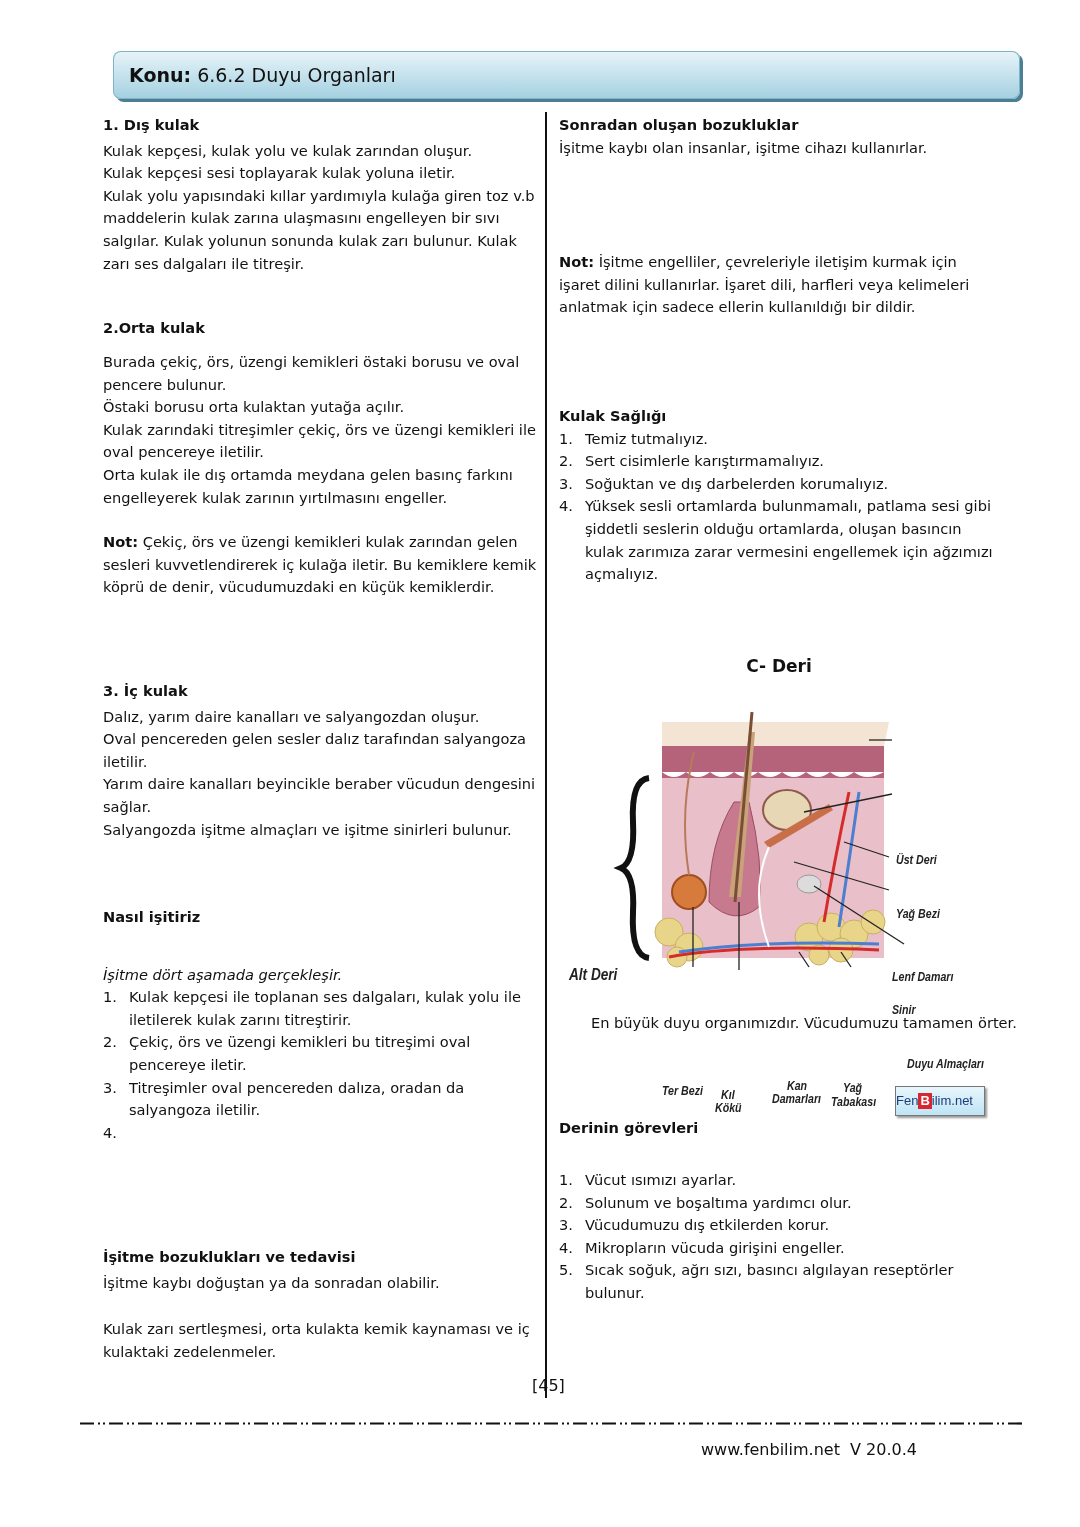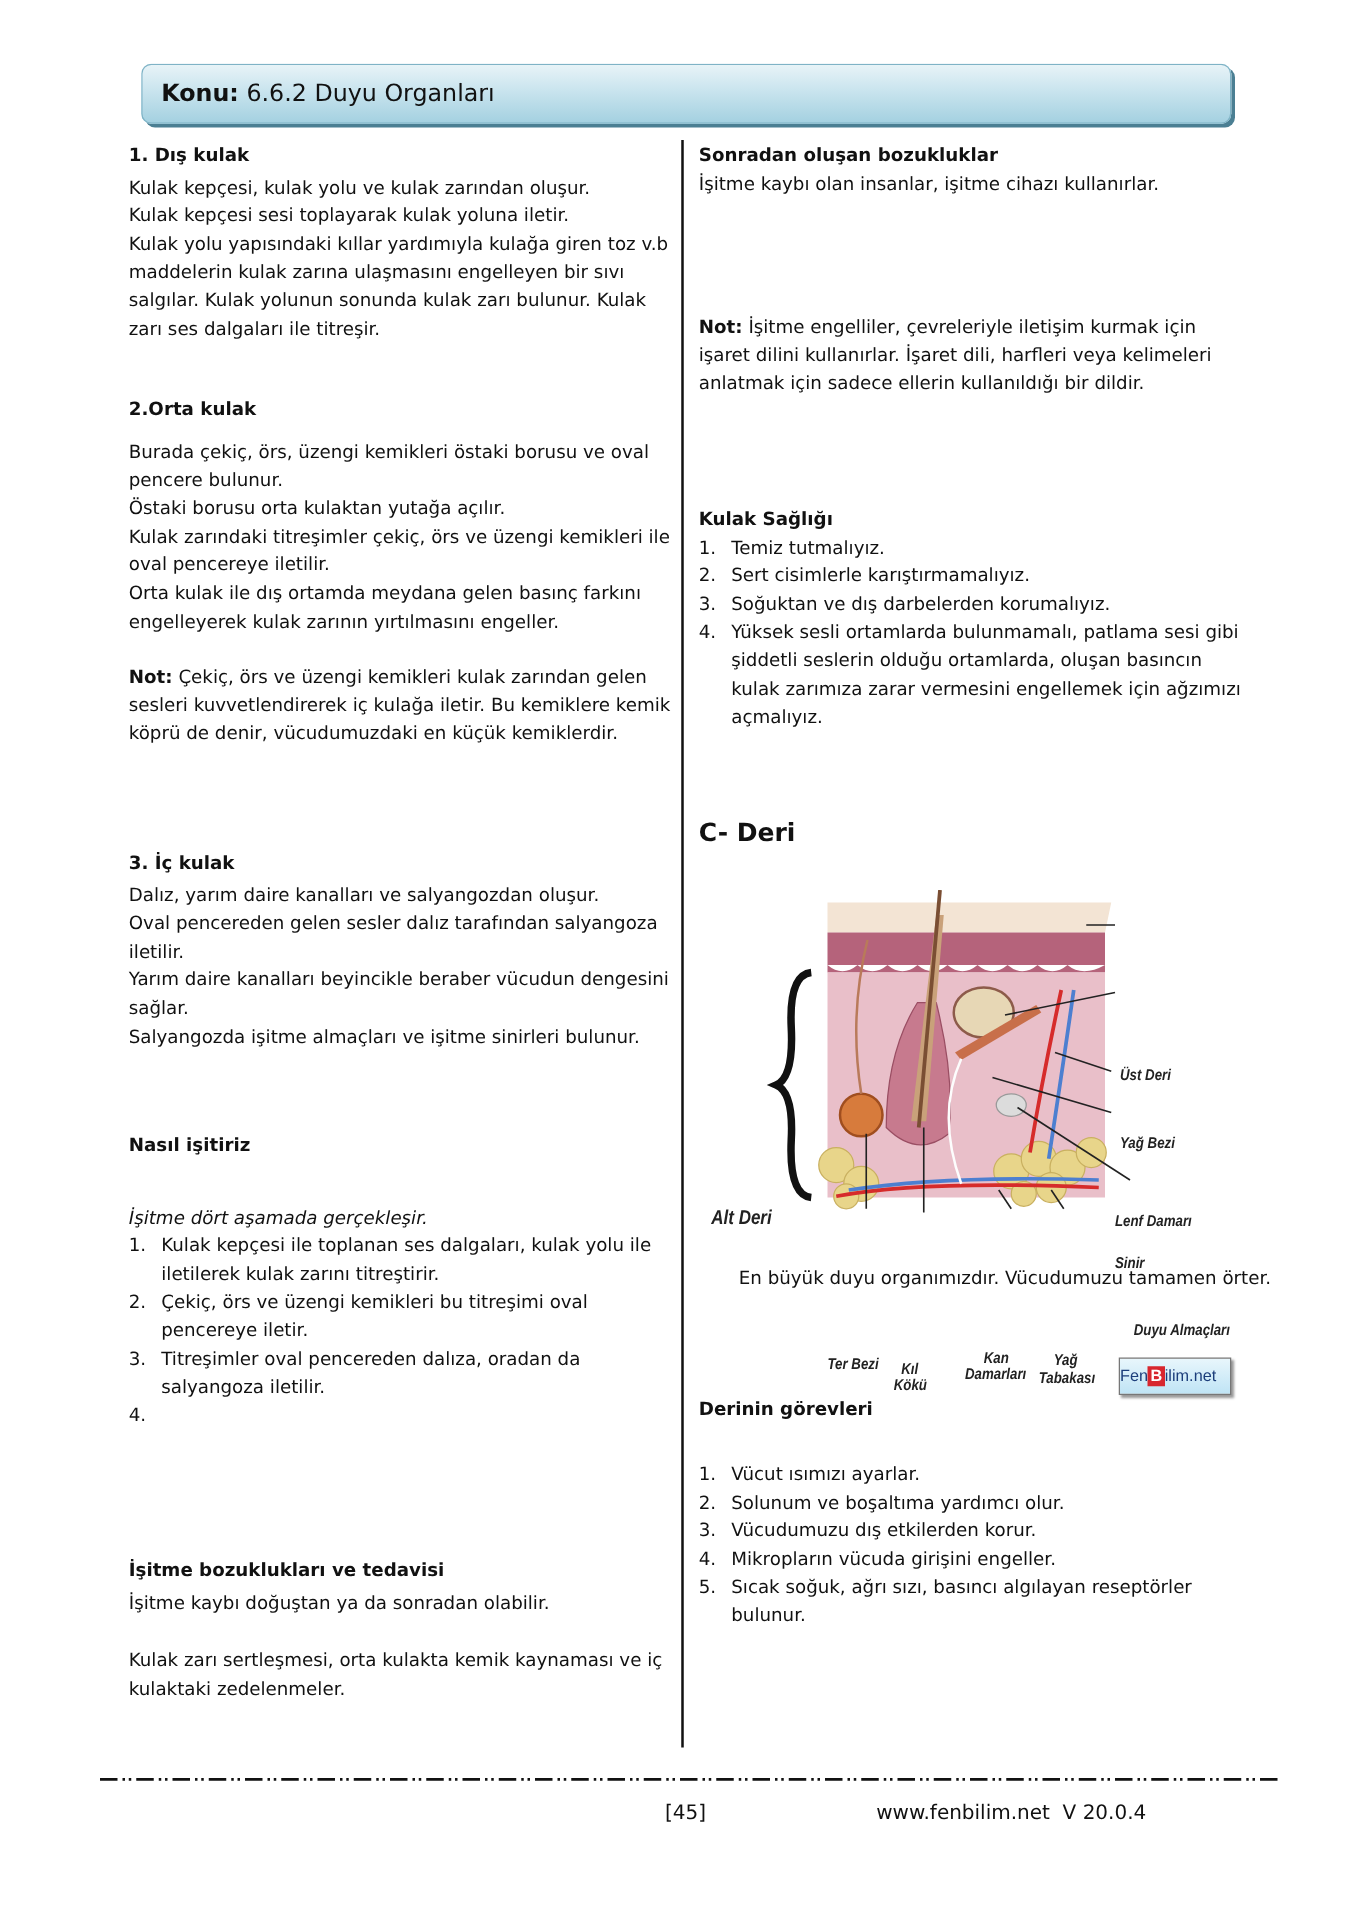--- a/index.html
+++ b/index.html
@@ -17,20 +17,21 @@
     }
     .header-bar {
       position: absolute;
       left: 113px;
       top: 51px;
       width: 872px;
       height: 48px;
       border-radius: 8px;
       background: linear-gradient(to bottom, #e9f4f8 0%, #c9e4ee 45%, #a3d0e0 100%);
       box-shadow: 3px 3px 0 #4b7f93, 0 0 0 1px #7fb3c6 inset;
+      padding-left: 35px;
     }
     .header-title {
       position: absolute;
       left: 16px;
       top: 13px;
       font-size: 19px;
       color: #111;
       white-space: nowrap;
     }
     .header-title b { font-weight: bold; }
@@ -60,21 +61,21 @@
     }
     ol.nlist li {
       position: relative;
       padding-left: 26px;
     }
     ol.nlist li .num {
       position: absolute;
       left: 0;
       top: 0;
     }
-    .subhead-big { font-weight: bold; font-size: 20px; }
+    .subhead-big { font-weight: bold; font-size: 17px; text-align: center; }
     .figure {
       position: absolute;
       left: 0;
       top: 600px;
       width: 440px;
       height: 300px;
     }
     .fig-label {
       position: absolute;
       font-style: italic;
@@ -113,21 +114,21 @@
     .footer-rule {
       position: absolute;
       left: 80px;
       top: 1422px;
       width: 945px;
       height: 3px;
     }
     .footer-page {
       position: absolute;
       left: 532px;
-      top: 1440px;
+      top: 1376px;
       font-size: 16px;
     }
     .footer-site {
       position: absolute;
       left: 701px;
       top: 1440px;
       font-size: 16px;
       white-space: pre;
     }
   </style>

